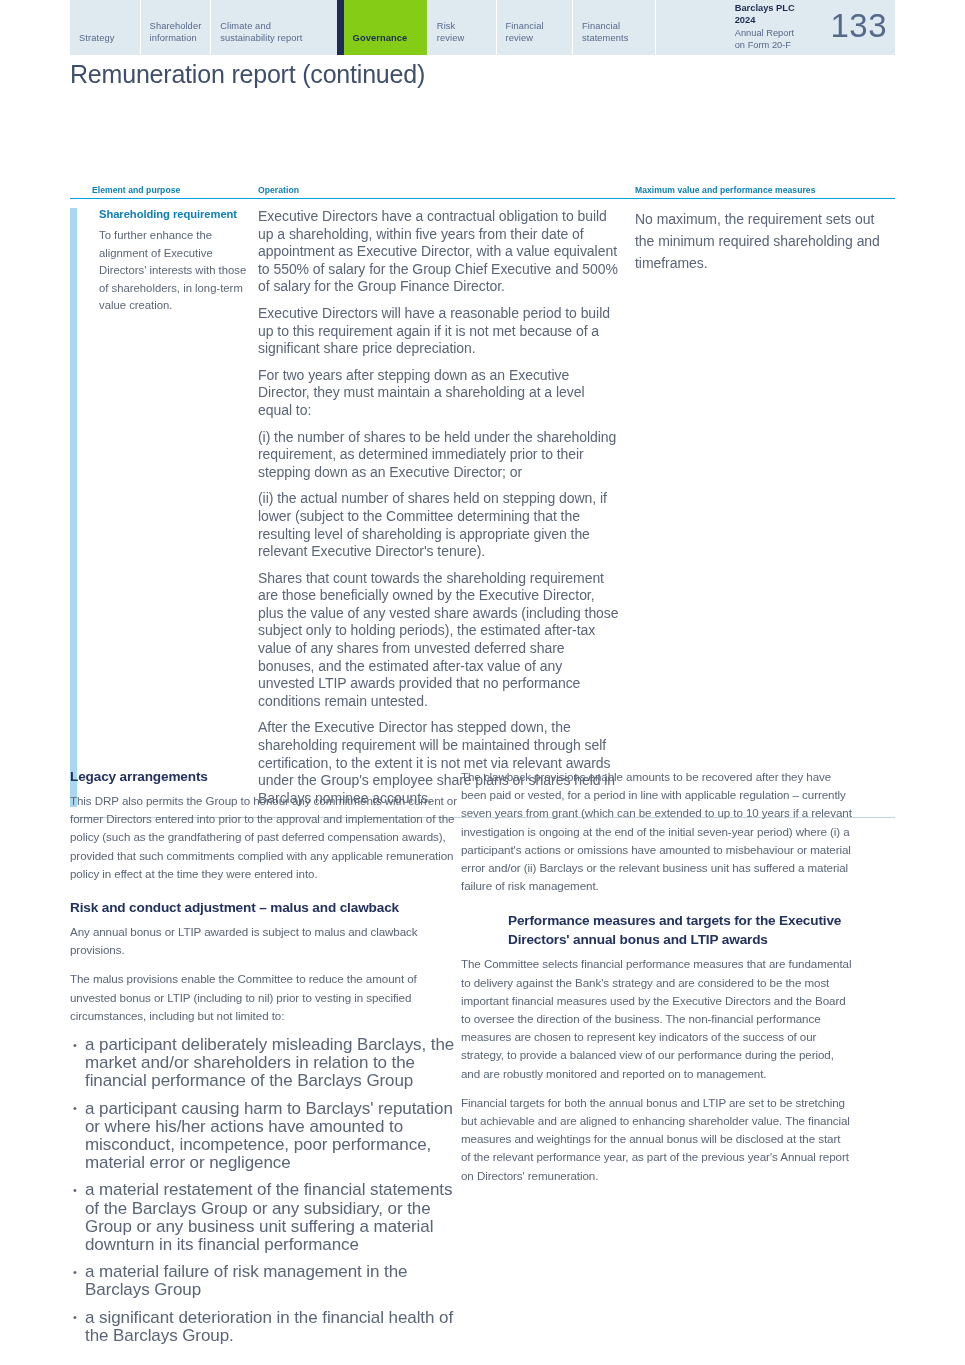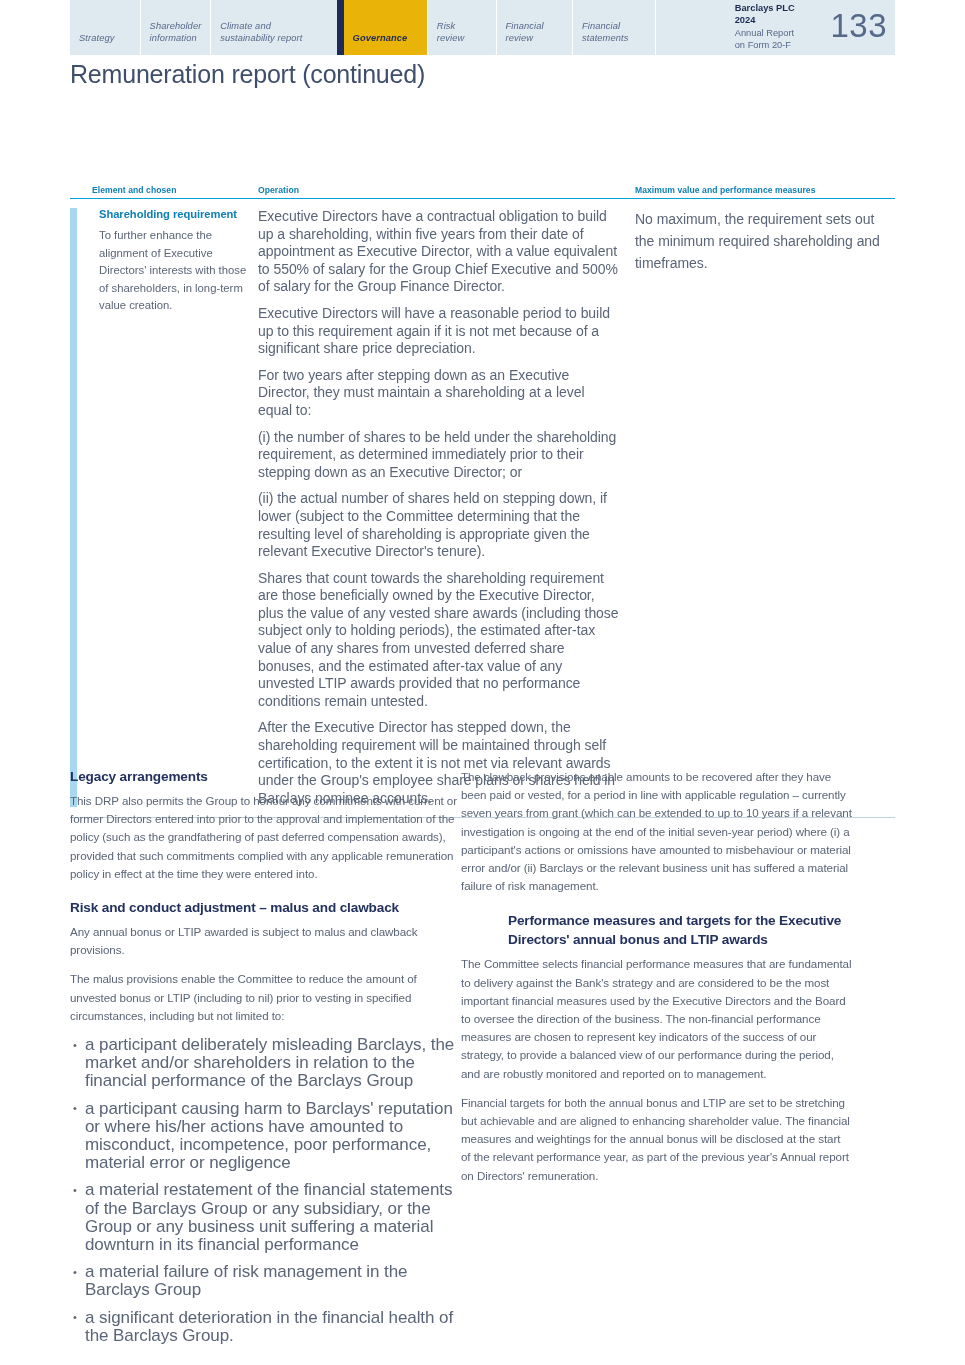--- a/index.html
+++ b/index.html
@@ -36,28 +36,27 @@
     height: 55px;
     display: flex;
     align-items: flex-end;
     padding: 0 0 11px 9px;
     font-size: 9.3px;
     line-height: 12px;
     color: #56698a;
     border-right: 1px solid #ffffff;
     white-space: pre-line;
     letter-spacing: 0.1px;
-    font-style: italic;
   }
   .nav-tab.t-strategy      { width: 72px; }
   .nav-tab.t-shareholder   { width: 72px; }
   .nav-tab.t-climate       { width: 128px; border-right: none; }
 
   .nav-tab.active {
-    background: #eab308;
+    background: #84cc16;
     color: #1c2b52;
     font-weight: bold;
     border-left: 7px solid #1e2a5a;
     padding-left: 9px;
     width: 93px;
     border-right: 1px solid #ffffff;
   }
 
   .nav-tab.t-risk      { width: 70px; }
   .nav-tab.t-finrev    { width: 78px; }
@@ -241,21 +240,21 @@
         <div>on Form 20-F</div>
       </div>
       <div class="page-number">133</div>
     </div>
   </div>
 
   <h1 class="page-title">Remuneration report (continued)</h1>
 
   <div class="policy-table">
     <div class="table-head">
-      <div class="th col-1">Element and chosen</div>
+      <div class="th col-1">Element and purpose</div>
       <div class="th col-2">Operation</div>
       <div class="th col-3">Maximum value and performance measures</div>
     </div>
 
     <div class="table-body">
       <div class="cell-1">
         <div class="cell-1-title">Shareholding requirement</div>
         <div class="cell-1-body">To further enhance the alignment of Executive Directors' interests with those of shareholders, in long-term value creation.</div>
       </div>
 

